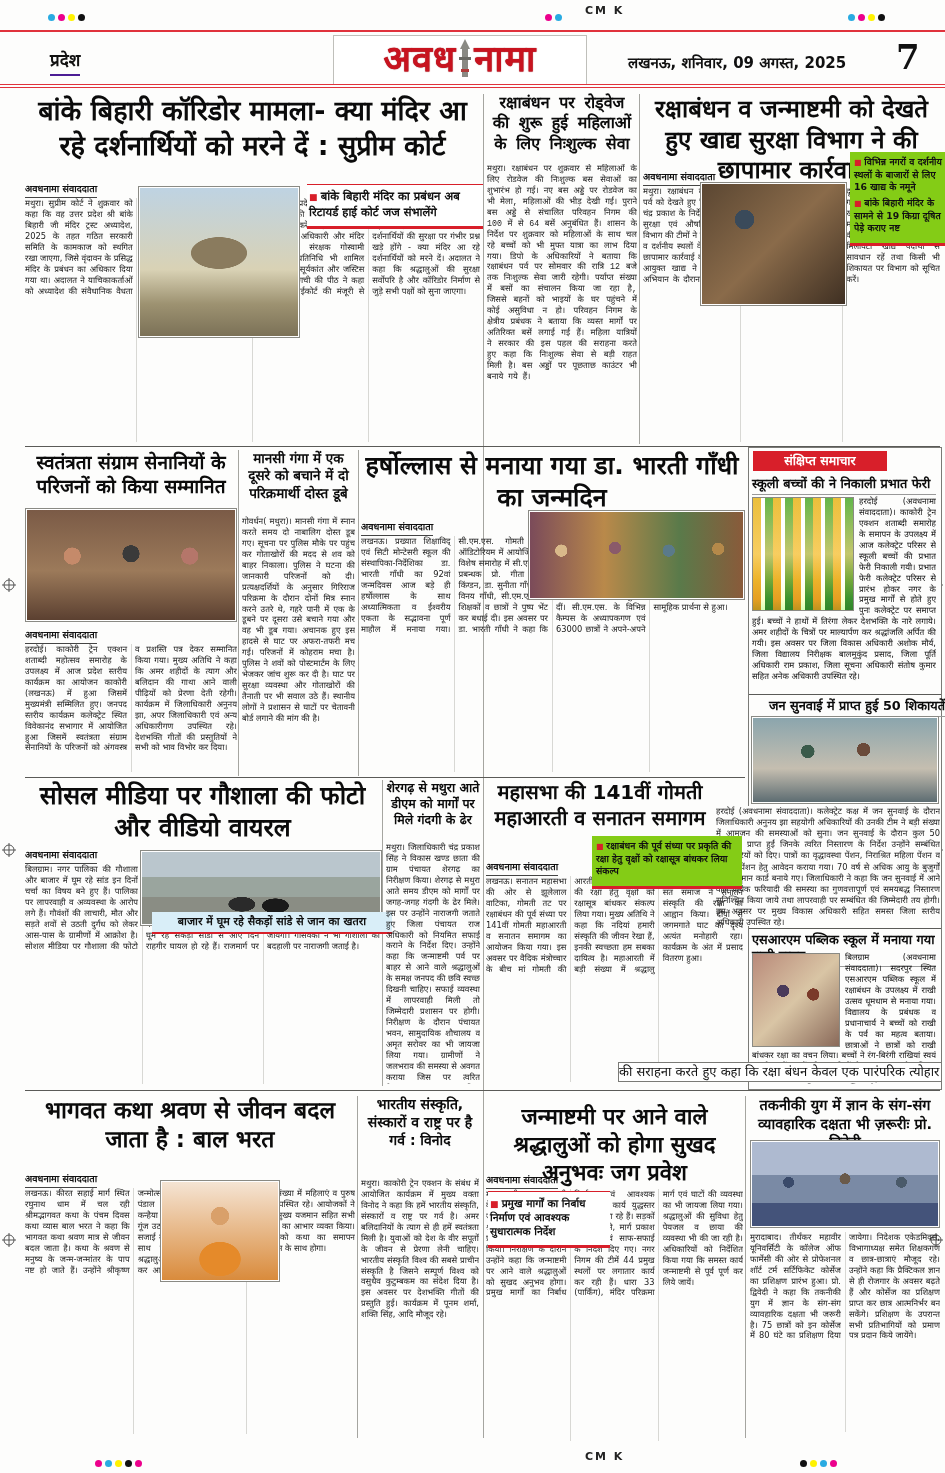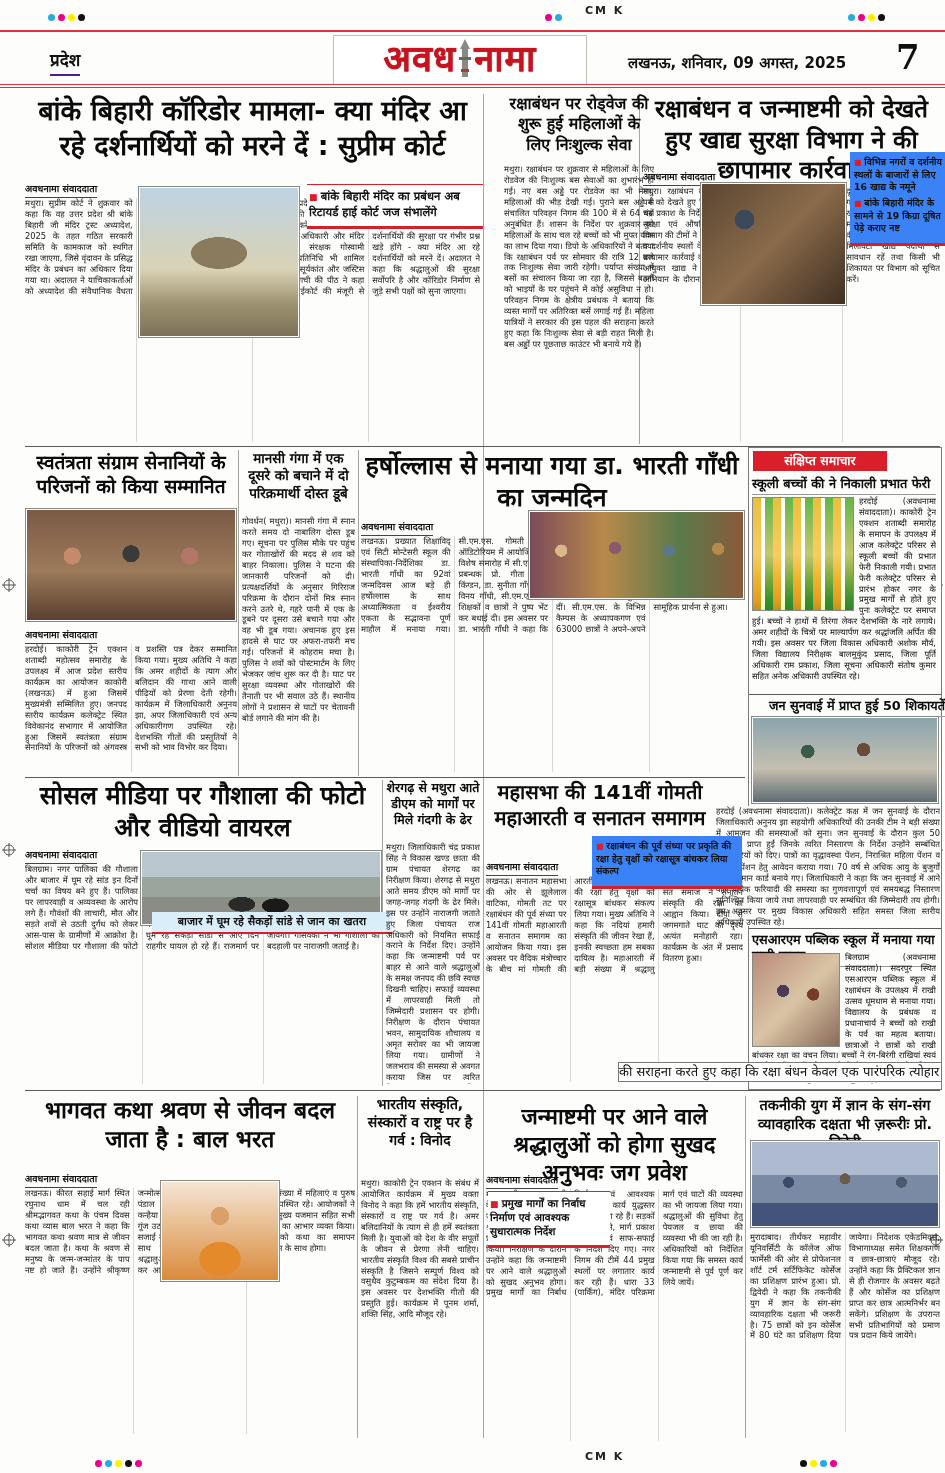--- a/index.html
+++ b/index.html
@@ -6,21 +6,21 @@
   #paper{position:relative;width:945px;height:1473px;margin:0 auto;background:#fdfdfc;overflow:hidden;
          font-family:"DejaVu Sans","Liberation Sans",sans-serif;color:#111;}
   .abs{position:absolute;}
   .art{position:absolute;}
   .h{font-weight:bold;text-align:center;line-height:1.28;color:#0b0b0b;}
   .bodytxt{position:absolute;font-size:8.3px;line-height:1.32;text-align:justify;color:#1c1c1c;column-gap:8px;column-rule:1px solid #d8d8d4;overflow:hidden;}
   .byline{position:absolute;font-size:9.5px;font-weight:bold;border-bottom:1px solid #444;padding-bottom:2px;white-space:nowrap;}
   .photo{position:absolute;border:1px solid #8a8a84;box-shadow:0 0 0 1px #fff inset;}
   .notebox{position:absolute;background:#fff;font-weight:bold;font-size:11.5px;line-height:1.35;border-top:1px solid #d81f2a;border-bottom:3px solid #d81f2a;padding:4px 2px 6px 2px;}
   .notebox span.txt::before{content:"■ ";color:#d81f2a;font-size:9px;}
-  .bluebox{position:absolute;background:#3b82f6;border-bottom:3px solid #d81f2a;padding:4px 4px 5px 4px;font-size:9.3px;font-weight:bold;line-height:1.32;}
+  .bluebox{position:absolute;background:#84cc16;border-bottom:3px solid #d81f2a;padding:4px 4px 5px 4px;font-size:9.3px;font-weight:bold;line-height:1.32;}
   .bluebox .item{margin-bottom:4px;}
   .bluebox .item::before{content:"■ ";color:#d81f2a;font-size:8px;}
   .capbox{position:absolute;background:#d9eef8;font-weight:bold;font-size:11px;text-align:center;border-bottom:2px solid #d81f2a;line-height:20px;}
   .vline{position:absolute;width:1px;background:#a5a5a0;}
   .hline{position:absolute;height:1px;background:#5a5a57;}
   .redline{position:absolute;background:#e0323c;}
   .banner{position:absolute;background:#d81f2a;color:#fff;font-weight:bold;font-size:12.5px;text-align:center;line-height:20px;}
   .bhead{font-weight:bold;font-size:12.8px;line-height:1.25;color:#0b0b0b;border-bottom:1px solid #999;padding-bottom:2px;}
   .float-photo{float:left;border:1px solid #8a8a84;margin:1px 5px 2px 0;}
   .briefbox{position:absolute;border:1px solid #7a7a76;background:#fdfdfc;}
@@ -117,21 +117,21 @@
     <div class="byline" style="left:0;top:88px;">अवधनामा संवाददाता</div>
     <div class="bodytxt" style="left:0;top:104px;width:455px;height:244px;column-count:4;">मथुरा। सुप्रीम कोर्ट ने शुक्रवार को कहा कि वह उत्तर प्रदेश श्री बांके बिहारी जी मंदिर ट्रस्ट अध्यादेश, 2025 के तहत गठित सरकारी समिति के कामकाज को स्थगित रखा जाएगा, जिसे वृंदावन के प्रसिद्ध मंदिर के प्रबंधन का अधिकार दिया गया था। अदालत ने याचिकाकर्ताओं को अध्यादेश की संवैधानिक वैधता को हाईकोर्ट में चुनौती देने की अनुमति दी और कहा कि हाईकोर्ट के फैसले तक राज्य की समिति को स्वतंत्र रूप से काम करने की अनुमति नहीं होगी। 15 के पैनल को कुछ तिथियों का गठन किया जाएगा, जिसमें राज्य की ओर से अपर सॉलिसिटर जनरल के.एम. नटराज ने पक्ष रखा। सुप्रीम कोर्ट ने आज कहा कि वह उत्तर प्रदेश श्री बांके बिहारी मंदिर न्यास की अध्यक्षता हाईकोर्ट के पूर्व जज करेंगे। इस समिति में कुछ सरकारी अधिकारी और मंदिर के पारंपरिक संरक्षक गोस्वामी समुदाय के प्रतिनिधि भी शामिल होंगे। जस्टिस सूर्यकांत और जस्टिस जॉयमाल्या बागची की पीठ ने कहा कि आदेश हाईकोर्ट की मंजूरी से लागू होगा। न्यायमूर्ति ने कहा कि यदि श्रद्धालुओं की भीड़ इसी तरह बढ़ती रही तो मंदिर आ रहे दर्शनार्थियों की सुरक्षा पर गंभीर प्रश्न खड़े होंगे - क्या मंदिर आ रहे दर्शनार्थियों को मरने दें। अदालत ने कहा कि श्रद्धालुओं की सुरक्षा सर्वोपरि है और कॉरिडोर निर्माण से जुड़े सभी पक्षों को सुना जाएगा।</div>
     <div class="photo" style="left:113px;top:92px;width:160px;height:150px;background:
       radial-gradient(ellipse 46px 26px at 50% 44%, #8a7b5e 0 60%, transparent 62%),
       linear-gradient(180deg,#bed3e3 0%,#d9d2b5 55%,#9d9271 78%,#7a7056 100%);"></div>
     <div class="notebox" style="left:282px;top:90px;width:172px;">
       <span class="txt">बांके बिहारी मंदिर का प्रबंधन अब रिटायर्ड हाई कोर्ट जज संभालेंगे</span>
     </div>
   </div>
 
-  <div class="art" style="left:504px;top:94px;width:150px;height:350px;">
+  <div class="art" style="left:487px;top:94px;width:150px;height:350px;font-family:Liberation Mono, monospace;">
     <div class="h abs" style="left:0;top:0;width:150px;font-size:16px;">रक्षाबंधन पर रोड्वेज की शुरू हुई महिलाओं के लिए निःशुल्क सेवा</div>
     <div class="bodytxt" style="left:0;top:70px;width:150px;height:278px;">मथुरा। रक्षाबंधन पर शुक्रवार से महिलाओं के लिए रोडवेज की निःशुल्क बस सेवाओं का शुभारंभ हो गई। नए बस अड्डे पर रोडवेज का भी मेला, महिलाओं की भीड़ देखी गई। पुराने बस अड्डे से संचालित परिवहन निगम की 100 में से 64 बसें अनुबंधित हैं। शासन के निर्देश पर शुक्रवार को महिलाओं के साथ चल रहे बच्चों को भी मुफ्त यात्रा का लाभ दिया गया। डिपो के अधिकारियों ने बताया कि रक्षाबंधन पर्व पर सोमवार की रात्रि 12 बजे तक निःशुल्क सेवा जारी रहेगी। पर्याप्त संख्या में बसों का संचालन किया जा रहा है, जिससे बहनों को भाइयों के घर पहुंचने में कोई असुविधा न हो। परिवहन निगम के क्षेत्रीय प्रबंधक ने बताया कि व्यस्त मार्गों पर अतिरिक्त बसें लगाई गई हैं। महिला यात्रियों ने सरकार की इस पहल की सराहना करते हुए कहा कि निःशुल्क सेवा से बड़ी राहत मिली है। बस अड्डों पर पूछताछ काउंटर भी बनाये गये हैं।</div>
   </div>
 
   <div class="art" style="left:643px;top:94px;width:297px;height:350px;">
     <div class="h abs" style="left:0;top:0;width:297px;font-size:24px;">रक्षाबंधन व जन्माष्टमी को देखते हुए खाद्य सुरक्षा विभाग ने की छापामार कार्रवाई</div>
     <div class="byline" style="left:0;top:76px;">अवधनामा संवाददाता</div>
     <div class="bodytxt" style="left:0;top:92px;width:297px;height:256px;column-count:3;">मथुरा। रक्षाबंधन व जन्माष्टमी पर्व को देखते हुए जिलाधिकारी चंद्र प्रकाश के निर्देशन में खाद्य सुरक्षा एवं औषधि प्रशासन विभाग की टीमों ने विभिन्न नगरों व दर्शनीय स्थलों के बाजारों में छापामार कार्रवाई की। सहायक आयुक्त खाद्य ने बताया कि अभियान के दौरान दूध, मावा, पनीर, घी एवं मिठाइयों के कुल 16 नमूने संग्रहीत किये गये। लिये गये उपरोक्त नमूने जांच हेतु राजकीय खाद्य प्रयोगशाला प्रेषित किये जा रहे हैं। जांच रिपोर्ट आने के उपरान्त अग्रिम विधिक कार्यवाही की जायेगी। बांके बिहारी मंदिर के सामने स्थित प्रतिष्ठान से 19 किग्रा दूषित पेड़े मौके पर नष्ट कराये गये। विभाग की इस कार्रवाई से खाद्य कारोबारियों में हड़कंप मचा रहा। आमजन से अपील की गयी कि त्योहारों पर मिलावटी खाद्य पदार्थों से सावधान रहें तथा किसी भी शिकायत पर विभाग को सूचित करें।</div>
     <div class="photo" style="left:57px;top:88px;width:145px;height:122px;background:
       radial-gradient(circle 16px at 30% 30%, #3a4a5a 0 60%, transparent 62%),

